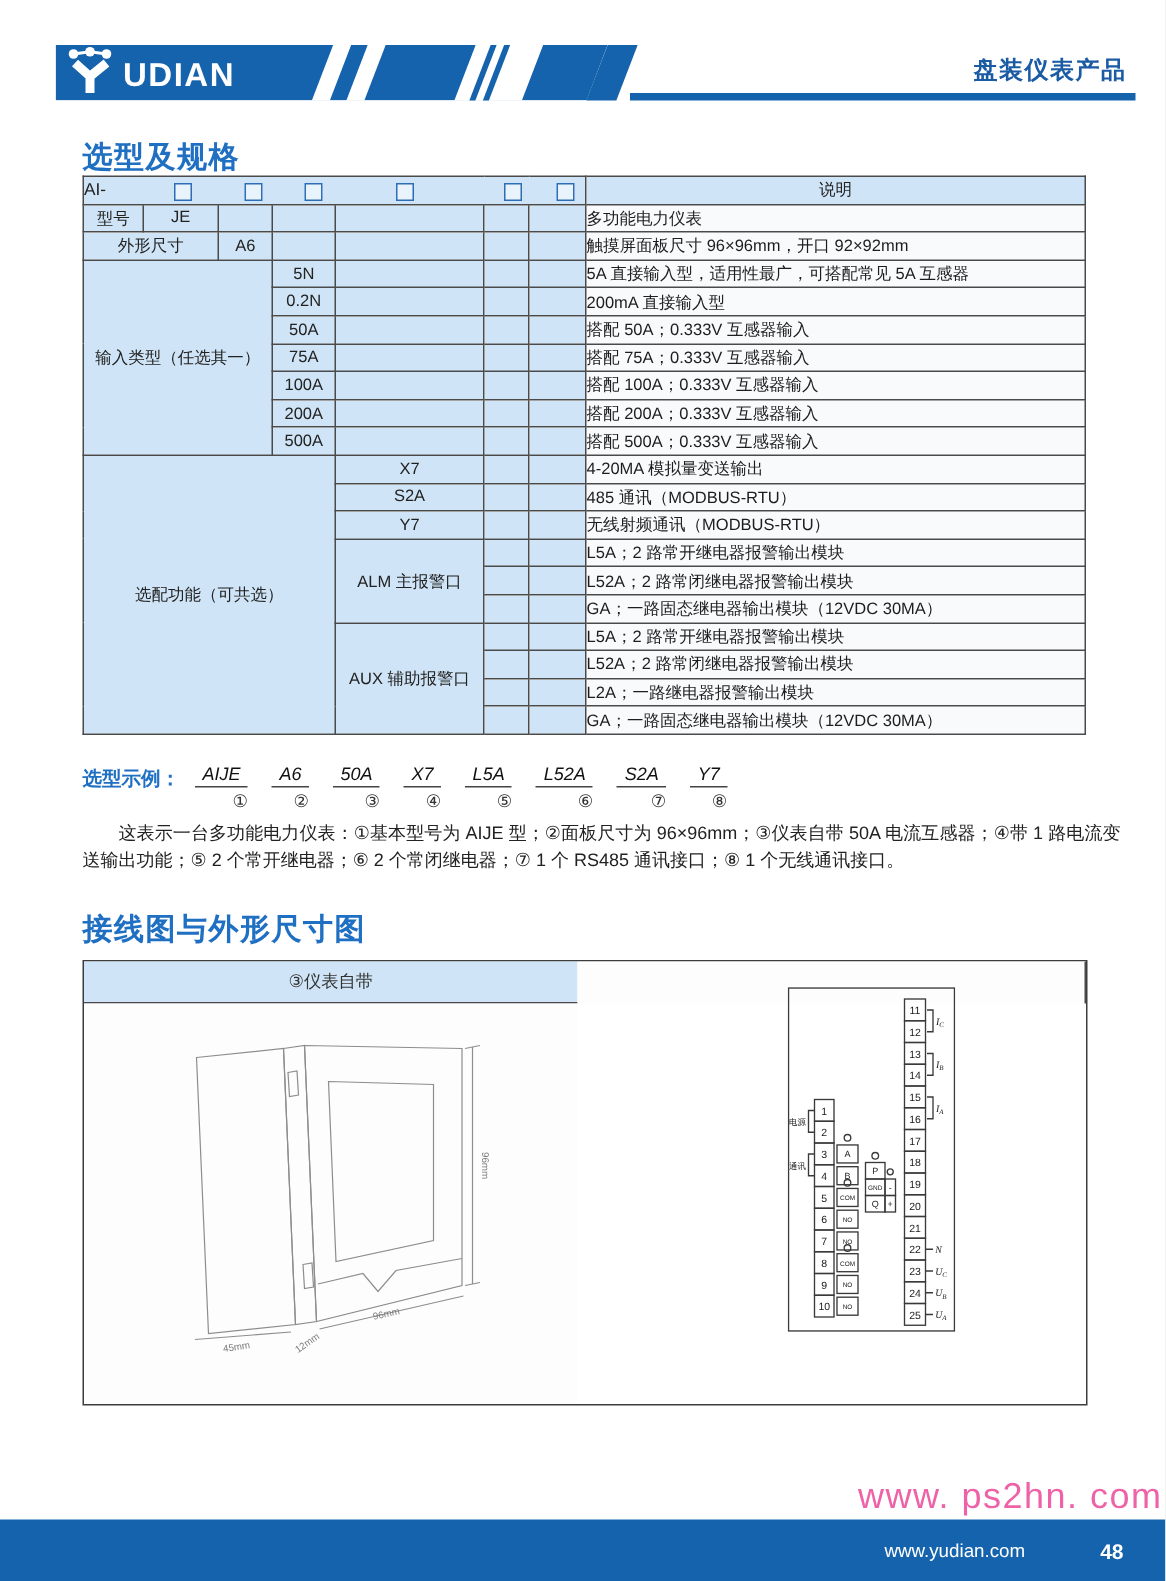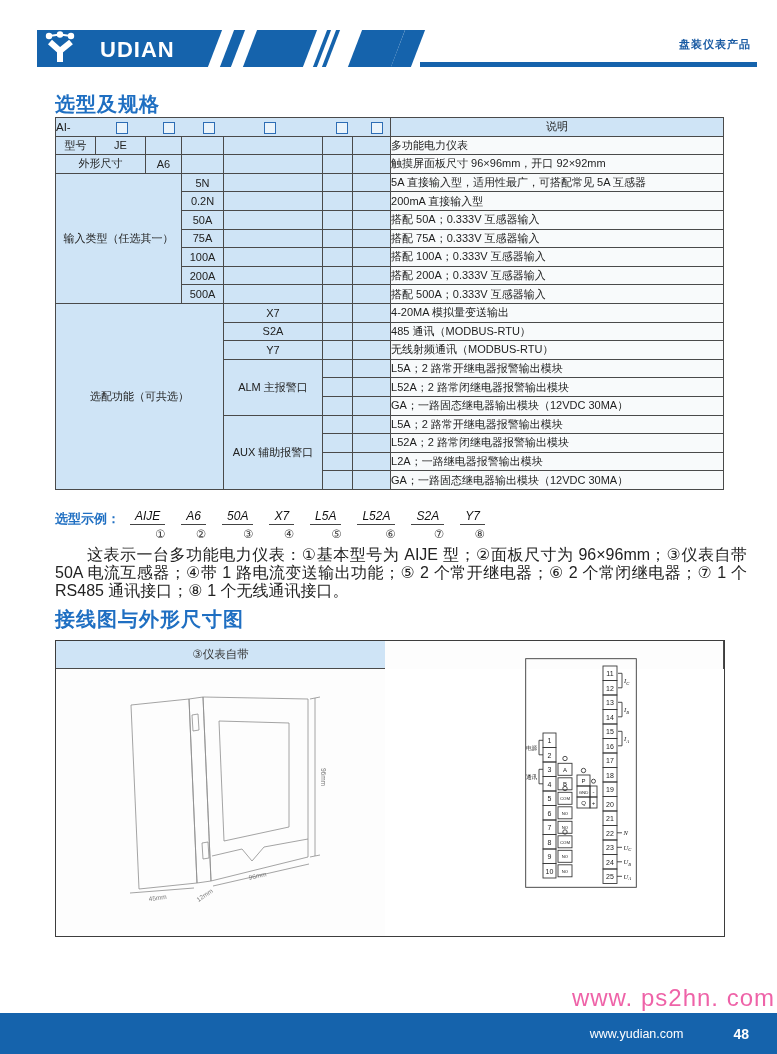--- a/index.html
+++ b/index.html
@@ -8,22 +8,22 @@
 
   
   .band-main{position:absolute;left:37px;top:30px;width:368px;height:37px;background:#1563ac;
              clip-path:polygon(0 0,100% 0,calc(100% - 14px) 100%,0 100%);}
   .slash{position:absolute;top:30px;height:37px;transform:skewX(-21deg);}
   .slash.white{background:#ffffff;}
   .slash.blue{background:#1563ac;}
   .band-endstripe{position:absolute;left:398px;top:30px;width:20px;height:37px;background:#1563ac;transform:skewX(-21deg);}
   .band-line{position:absolute;left:420px;top:62px;width:337px;height:5px;background:#1563ac;}
   .logo{position:absolute;left:44px;top:31px;display:flex;align-items:flex-end;}
-  .logo-text{color:#fff;font-weight:bold;font-size:22px;letter-spacing:1px;line-height:1;margin-left:20px;margin-bottom:3px;}
-  .product-line{position:absolute;right:26px;top:37px;font-size:11px;font-weight:bold;color:#1a5ba3;letter-spacing:1px;}
+  .logo-text{color:#fff;font-weight:bold;font-size:22px;letter-spacing:1px;line-height:1;margin-left:2px;margin-bottom:3px;}
+  .product-line{position:absolute;right:26px;top:37px;font-size:16px;font-weight:bold;color:#1a5ba3;letter-spacing:1px;}
 
   
   .sec-title{position:absolute;left:55px;font-size:20px;font-weight:bold;color:#1f6fc2;letter-spacing:1px;}
   .t-spec{top:91px;}
   .t-diag{top:606px;}
 
   
   table.spec{position:absolute;left:55px;top:117px;width:668px;border-collapse:collapse;table-layout:fixed;
              font-size:11px;border:1.5px solid #3d3d3d;}
   table.spec td{border:1px solid #4a4a4a;height:17.6px;padding:0;overflow:hidden;white-space:nowrap;}
@@ -32,21 +32,21 @@
   td.d{background:#f8fafb;padding-left:7px;color:#1d1d1d;}
   td.hdrL{background:#cfe4f6;position:relative;padding-left:7px;font-size:11.5px;}
   .chk{position:absolute;top:3.5px;width:10px;height:10px;border:1.4px solid #2d6db5;background:#e9f3fb;}
 
   
   .example-row{position:absolute;left:55px;top:509px;display:flex;align-items:flex-start;}
   .example-label{font-size:13px;font-weight:bold;color:#1f6fc2;margin-right:10px;margin-top:1px;}
   .code-item{display:flex;flex-direction:column;align-items:flex-end;margin-right:16px;font-style:italic;}
   .code-item .code{font-size:12px;color:#111;border-bottom:1px solid #444;padding:0 5px 1px 5px;line-height:14px;}
   .code-item .num{font-size:11.5px;color:#333;margin-top:2px;}
-  .example-note{position:absolute;left:55px;top:546px;width:692px;font-size:16px;line-height:18px;
+  .example-note{position:absolute;left:55px;top:546px;width:692px;font-size:12px;line-height:18px;
                 color:#222;text-indent:2em;text-align:justify;}
 
   
   .diag-table{position:absolute;left:55px;top:640px;width:668px;height:295px;border:1.5px solid #3d3d3d;
               display:grid;grid-template-columns:329px 1fr;grid-template-rows:28px 1fr;}
   .diag-hd{background:#cfe4f6;border-bottom:1px solid #4a4a4a;display:flex;align-items:center;justify-content:center;
            font-size:11.5px;color:#333;}
   .diag-hd.left,.diag-cell.left{border-right:1px solid #4a4a4a;}
   .diag-cell{background:#fdfdfd;}
   .wiring-wrap{padding:17px 0 0 140px;}

